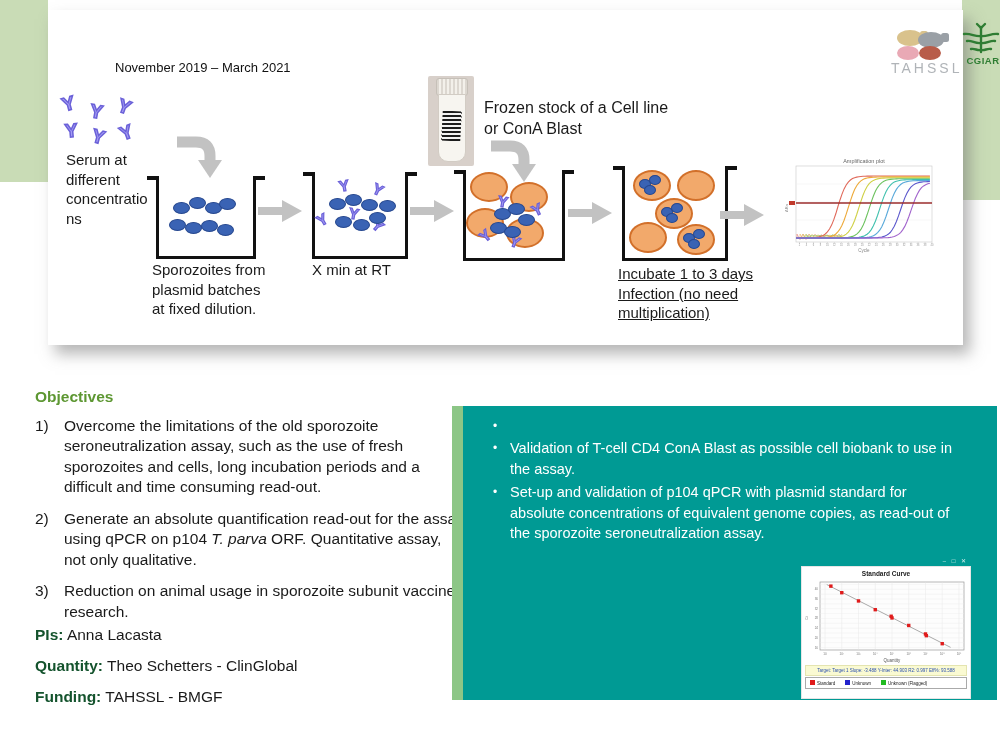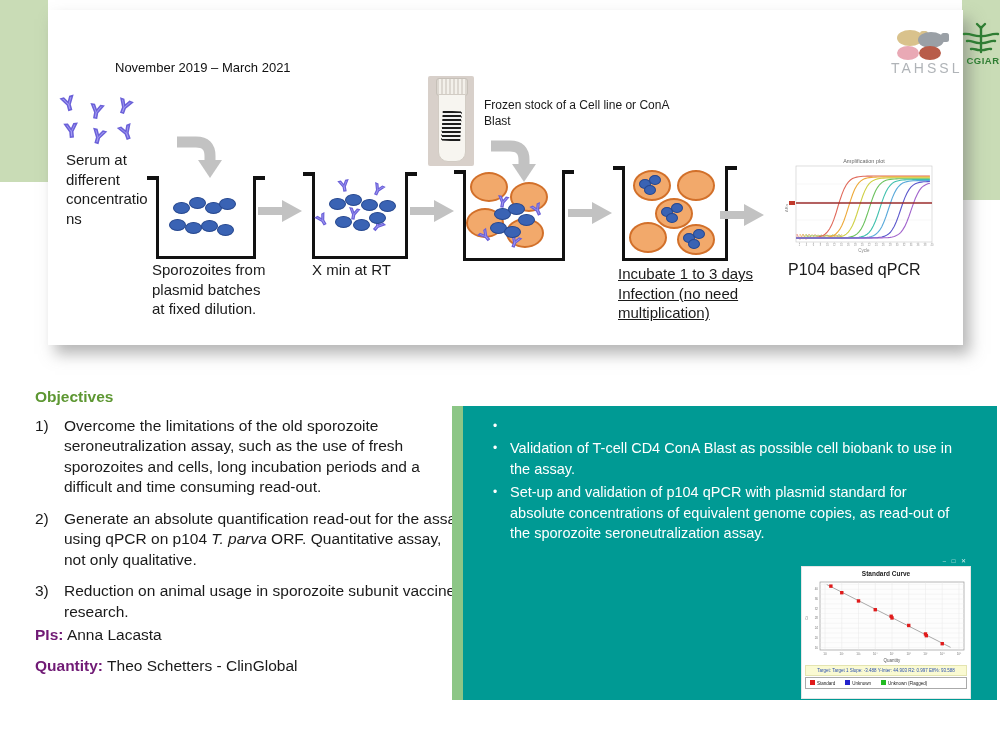--- a/index.html
+++ b/index.html
@@ -39,21 +39,21 @@
               border:1px solid #d2ccc4;border-radius:0 0 10px 10px;}
   .vial .barcode{position:absolute;left:3px;top:16px;width:19px;height:30px;transform:rotate(3deg);
               background:repeating-linear-gradient(180deg,#1c1c1c 0 2px,#f2f2f2 2px 4px);}
   
   .objectives{position:absolute;left:35px;top:388px;width:432px;}
   .obj-heading{font-size:15.5px;font-weight:bold;color:#5d9732;margin:0 0 10px 0;}
   .obj-item{display:flex;gap:13px;margin-bottom:11px;font-size:15.5px;line-height:1.32;}
   .obj-item .num{flex:0 0 16px;}
   .people{position:absolute;left:35px;top:626px;font-size:15.5px;}
   .people div{margin-bottom:13px;}
-  .glabel{font-weight:bold;color:#701a75;text-align:center;}
+  .glabel{font-weight:bold;color:#14532d;text-align:center;}
   
   .highlight{position:absolute;left:452px;top:406px;width:545px;height:294px;background:#009a94;
              border-left:11px solid #8cc686;box-sizing:border-box;}
   .hl-title{margin:13px 10px 0 10px;text-align:center;font-size:19px;font-weight:bold;color:#fff;}
   .hl-list{margin:10px 0 0 0;padding:0 34px 0 30px;list-style:none;}
   .hl-item{display:flex;gap:9px;color:#fff;font-size:14.5px;line-height:1.42;margin-bottom:3px;}
   .hl-item .dot{flex:0 0 8px;font-size:12px;padding-top:2px;}
   
   .std-panel{position:absolute;left:338px;top:160px;width:170px;height:133px;background:#fff;
              border:1px solid #e6e6e6;box-sizing:border-box;padding:1px 0;}
@@ -158,21 +158,21 @@
   <svg class="abs" style="left:410px;top:200px;" width="46" height="22" viewBox="0 0 46 22">
     <path d="M0,7 h24 v-7 l20,11 -20,11 v-7 h-24 z" fill="#c2c2c2"></path>
   </svg>
 
   <div class="vial">
     <div class="cap"></div>
     <div class="body">
         <div class="barcode"></div>
       </div>
   </div>
-  <div class="flow-label" style="left:484px;top:98px;width:190px;font-size:12px;">Frozen stock of a Cell line or ConA Blast</div>
+  <div class="flow-label" style="left:484px;top:98px;width:190px;font-size:16px;">Frozen stock of a Cell line or ConA Blast</div>
 
   <svg class="abs" style="left:486px;top:138px;" width="60" height="46" viewBox="0 0 60 46">
     <path d="M5,8 H24 Q38,8 38,22 V26" fill="none" stroke="#c2c2c2" stroke-width="11"></path>
     <polygon points="26,26 50,26 38,44" fill="#c2c2c2"></polygon>
   </svg>
 
   <div class="beaker" style="left:463px;top:170px;width:96px;height:88px;">
     <span class="cell" style="left:4px;top:2px;width:34px;height:26px;"></span>
     <span class="cell" style="left:44px;top:12px;width:34px;height:26px;"></span>
     <span class="cell" style="left:0px;top:38px;width:34px;height:26px;"></span>
@@ -275,41 +275,41 @@
         <path d="M13.0,82.0 L15.1,82.0 L17.2,82.0 L19.3,82.0 L21.4,82.0 L23.5,82.0 L25.6,82.0 L27.6,82.0 L29.7,82.0 L31.8,82.0 L33.9,82.0 L36.0,82.0 L38.1,82.0 L40.2,82.0 L42.3,82.0 L44.4,81.9 L46.5,81.9 L48.6,81.8 L50.7,81.7 L52.8,81.6 L54.8,81.3 L56.9,80.9 L59.0,80.3 L61.1,79.4 L63.2,78.1 L65.3,76.1 L67.4,73.3 L69.5,69.4 L71.6,64.5 L73.7,58.5 L75.8,51.9 L77.9,45.3 L80.0,39.3 L82.0,34.4 L84.1,30.5 L86.2,27.7 L88.3,25.7 L90.4,24.4 L92.5,23.5 L94.6,22.9 L96.7,22.5 L98.8,22.2 L100.9,22.1 L103.0,22.0 L105.1,21.9 L107.2,21.9 L109.2,21.8 L111.3,21.8 L113.4,21.8 L115.5,21.8 L117.6,21.8 L119.7,21.8 L121.8,21.8 L123.9,21.8 L126.0,21.8 L128.1,21.8 L130.2,21.8 L132.3,21.8 L134.4,21.8 L136.4,21.8 L138.5,21.8 L140.6,21.8 L142.7,21.8 L144.8,21.8 L146.9,21.8" fill="none" stroke="#cfd045" stroke-width="1.1"></path>
         <path d="M13.0,82.0 L15.1,82.0 L17.2,82.0 L19.3,82.0 L21.4,82.0 L23.5,82.0 L25.6,82.0 L27.6,82.0 L29.7,82.0 L31.8,82.0 L33.9,82.0 L36.0,82.0 L38.1,82.0 L40.2,82.0 L42.3,82.0 L44.4,82.0 L46.5,82.0 L48.6,82.0 L50.7,82.0 L52.8,82.0 L54.8,81.9 L56.9,81.9 L59.0,81.8 L61.1,81.7 L63.2,81.6 L65.3,81.3 L67.4,80.9 L69.5,80.4 L71.6,79.5 L73.7,78.1 L75.8,76.2 L77.9,73.4 L80.0,69.6 L82.0,64.7 L84.1,58.8 L86.2,52.3 L88.3,45.9 L90.4,40.0 L92.5,35.1 L94.6,31.3 L96.7,28.5 L98.8,26.6 L100.9,25.2 L103.0,24.3 L105.1,23.8 L107.2,23.4 L109.2,23.1 L111.3,23.0 L113.4,22.9 L115.5,22.8 L117.6,22.8 L119.7,22.7 L121.8,22.7 L123.9,22.7 L126.0,22.7 L128.1,22.7 L130.2,22.7 L132.3,22.7 L134.4,22.7 L136.4,22.7 L138.5,22.7 L140.6,22.7 L142.7,22.7 L144.8,22.7 L146.9,22.7" fill="none" stroke="#6cc25e" stroke-width="1.1"></path>
         <path d="M13.0,82.0 L15.1,82.0 L17.2,82.0 L19.3,82.0 L21.4,82.0 L23.5,82.0 L25.6,82.0 L27.6,82.0 L29.7,82.0 L31.8,82.0 L33.9,82.0 L36.0,82.0 L38.1,82.0 L40.2,82.0 L42.3,82.0 L44.4,82.0 L46.5,82.0 L48.6,82.0 L50.7,82.0 L52.8,82.0 L54.8,82.0 L56.9,82.0 L59.0,82.0 L61.1,82.0 L63.2,82.0 L65.3,81.9 L67.4,81.9 L69.5,81.8 L71.6,81.7 L73.7,81.6 L75.8,81.3 L77.9,80.9 L80.0,80.4 L82.0,79.5 L84.1,78.2 L86.2,76.3 L88.3,73.6 L90.4,69.8 L92.5,65.0 L94.6,59.2 L96.7,52.8 L98.8,46.4 L100.9,40.6 L103.0,35.8 L105.1,32.0 L107.2,29.3 L109.2,27.4 L111.3,26.1 L113.4,25.2 L115.5,24.7 L117.6,24.3 L119.7,24.0 L121.8,23.9 L123.9,23.8 L126.0,23.7 L128.1,23.7 L130.2,23.6 L132.3,23.6 L134.4,23.6 L136.4,23.6 L138.5,23.6 L140.6,23.6 L142.7,23.6 L144.8,23.6 L146.9,23.6" fill="none" stroke="#3fc0ad" stroke-width="1.1"></path>
         <path d="M13.0,82.0 L15.1,82.0 L17.2,82.0 L19.3,82.0 L21.4,82.0 L23.5,82.0 L25.6,82.0 L27.6,82.0 L29.7,82.0 L31.8,82.0 L33.9,82.0 L36.0,82.0 L38.1,82.0 L40.2,82.0 L42.3,82.0 L44.4,82.0 L46.5,82.0 L48.6,82.0 L50.7,82.0 L52.8,82.0 L54.8,82.0 L56.9,82.0 L59.0,82.0 L61.1,82.0 L63.2,82.0 L65.3,82.0 L67.4,82.0 L69.5,82.0 L71.6,82.0 L73.7,81.9 L75.8,81.9 L77.9,81.8 L80.0,81.7 L82.0,81.6 L84.1,81.4 L86.2,81.0 L88.3,80.5 L90.4,79.7 L92.5,78.5 L94.6,76.7 L96.7,74.2 L98.8,70.7 L100.9,66.1 L103.0,60.5 L105.1,54.3 L107.2,48.0 L109.2,42.1 L111.3,37.2 L113.4,33.4 L115.5,30.5 L117.6,28.5 L119.7,27.1 L121.8,26.2 L123.9,25.6 L126.0,25.2 L128.1,25.0 L130.2,24.8 L132.3,24.7 L134.4,24.6 L136.4,24.6 L138.5,24.6 L140.6,24.5 L142.7,24.5 L144.8,24.5 L146.9,24.5" fill="none" stroke="#58a9da" stroke-width="1.1"></path>
         <path d="M13.0,82.0 L15.1,82.0 L17.2,82.0 L19.3,82.0 L21.4,82.0 L23.5,82.0 L25.6,82.0 L27.6,82.0 L29.7,82.0 L31.8,82.0 L33.9,82.0 L36.0,82.0 L38.1,82.0 L40.2,82.0 L42.3,82.0 L44.4,82.0 L46.5,82.0 L48.6,82.0 L50.7,82.0 L52.8,82.0 L54.8,82.0 L56.9,82.0 L59.0,82.0 L61.1,82.0 L63.2,82.0 L65.3,82.0 L67.4,82.0 L69.5,82.0 L71.6,82.0 L73.7,82.0 L75.8,82.0 L77.9,82.0 L80.0,82.0 L82.0,82.0 L84.1,82.0 L86.2,81.9 L88.3,81.9 L90.4,81.8 L92.5,81.7 L94.6,81.6 L96.7,81.3 L98.8,81.0 L100.9,80.4 L103.0,79.6 L105.1,78.3 L107.2,76.5 L109.2,73.8 L111.3,70.2 L113.4,65.5 L115.5,59.9 L117.6,53.7 L119.7,47.5 L121.8,41.9 L123.9,37.2 L126.0,33.6 L128.1,30.9 L130.2,29.1 L132.3,27.8 L134.4,27.0 L136.4,26.4 L138.5,26.1 L140.6,25.8 L142.7,25.7 L144.8,25.6 L146.9,25.5" fill="none" stroke="#5b57cc" stroke-width="1.1"></path>
         <path d="M13.0,82.0 L15.1,82.0 L17.2,82.0 L19.3,82.0 L21.4,82.0 L23.5,82.0 L25.6,82.0 L27.6,82.0 L29.7,82.0 L31.8,82.0 L33.9,82.0 L36.0,82.0 L38.1,82.0 L40.2,82.0 L42.3,82.0 L44.4,82.0 L46.5,82.0 L48.6,82.0 L50.7,82.0 L52.8,82.0 L54.8,82.0 L56.9,82.0 L59.0,82.0 L61.1,82.0 L63.2,82.0 L65.3,82.0 L67.4,82.0 L69.5,82.0 L71.6,82.0 L73.7,82.0 L75.8,82.0 L77.9,82.0 L80.0,82.0 L82.0,82.0 L84.1,82.0 L86.2,82.0 L88.3,82.0 L90.4,82.0 L92.5,82.0 L94.6,82.0 L96.7,81.9 L98.8,81.9 L100.9,81.8 L103.0,81.7 L105.1,81.6 L107.2,81.4 L109.2,81.0 L111.3,80.5 L113.4,79.6 L115.5,78.4 L117.6,76.6 L119.7,73.9 L121.8,70.4 L123.9,65.8 L126.0,60.2 L128.1,54.1 L130.2,48.1 L132.3,42.5 L134.4,37.9 L136.4,34.4 L138.5,31.7 L140.6,29.9 L142.7,28.7 L144.8,27.8 L146.9,27.3" fill="none" stroke="#a163cc" stroke-width="1.1"></path>
         <line x1="13" x2="149" y1="47" y2="47" stroke="#9b2c2c" stroke-width="1.4"></line>
         <rect x="6" y="45" width="6" height="4" fill="#c0392b"></rect>
       </svg>
   </div>
-  <div class="flow-label" style="left:788px;top:260px;width:160px;font-size:16px;">P104 based qPCR</div>
 
   <div class="objectives">
     <div class="obj-heading">Objectives</div>
     <div class="obj-item">
       <span class="num">1)</span>
       <span class="txt">Overcome the limitations of the old sporozoite seroneutralization assay, such as the use of fresh sporozoites and cells, long incubation periods and a difficult and time consuming read-out.</span>
     </div>
     <div class="obj-item">
       <span class="num">2)</span>
       <span class="txt"><span>Generate an absolute quantification read-out for the assay using qPCR on p104 </span><i>T. parva</i><span> ORF.  Quantitative assay, not only qualitative.</span></span>
     </div>
     <div class="obj-item">
       <span class="num">3)</span>
       <span class="txt">Reduction on animal usage in sporozoite subunit vaccine research.</span>
     </div>
   </div>
 
   <div class="people">
     <div><span class="glabel">PIs:</span> <span>Anna Lacasta</span></div>
     <div><span class="glabel">Quantity:</span> <span>Theo Schetters - ClinGlobal</span></div>
+    <div><span class="glabel">Funding:</span> <span>TAHSSL - BMGF</span></div>
   </div>
 
   <div class="highlight">
     <ul class="hl-list">
       <li class="hl-item">
           <span class="dot">•</span>
         </li>
       <li class="hl-item">
           <span class="dot">•</span>
           <span>Validation of T-cell CD4 ConA Blast as possible cell biobank to use in the assay.</span>

